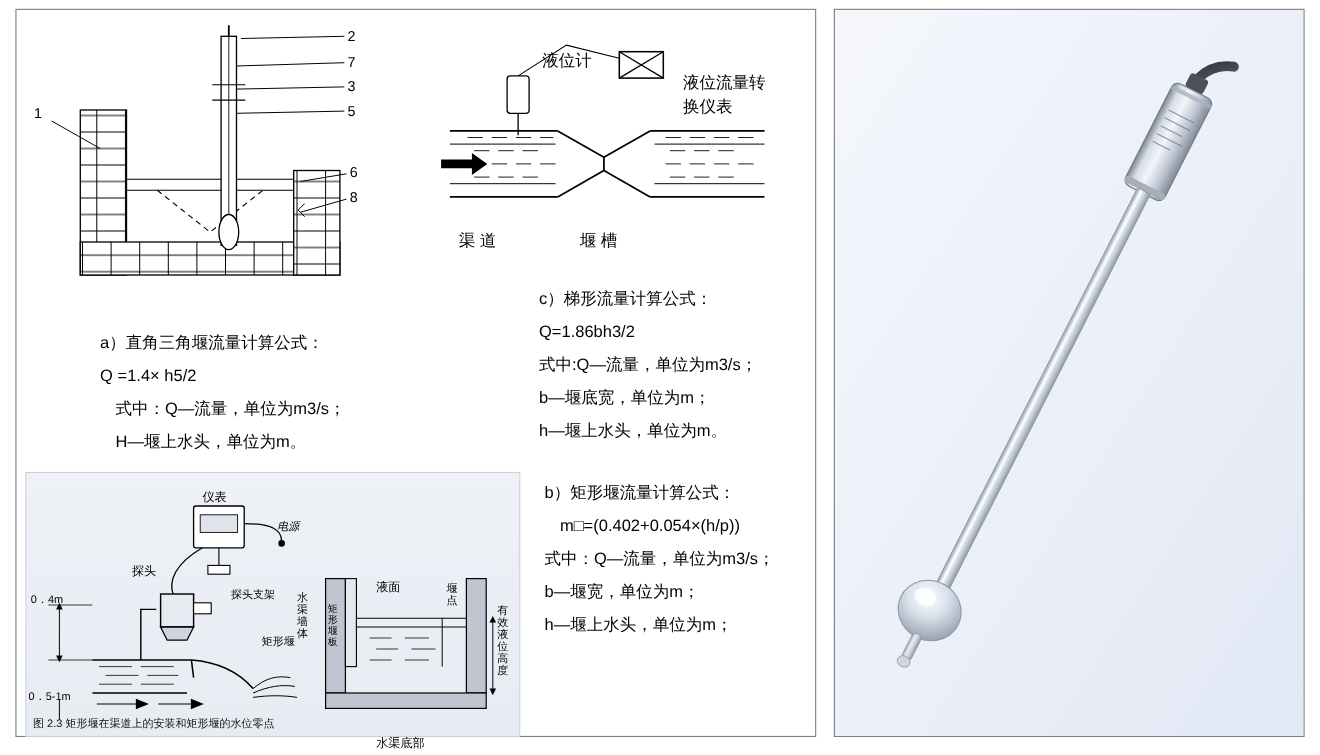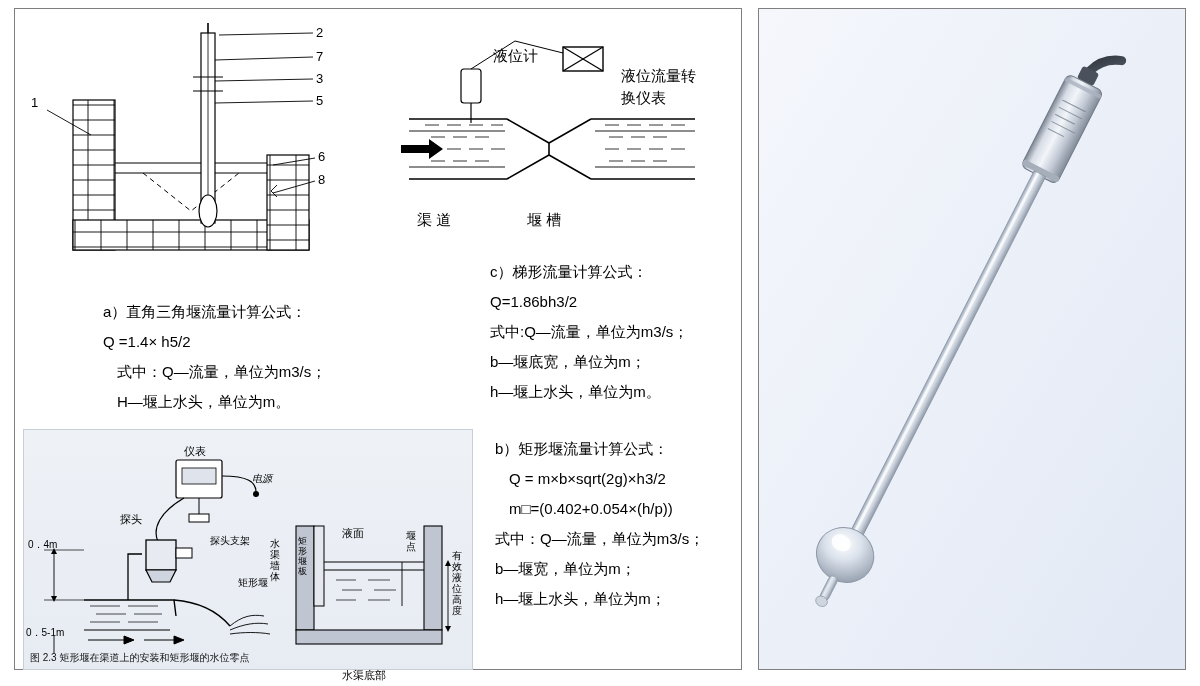--- a/index.html
+++ b/index.html
@@ -104,21 +104,21 @@
 
       <span class="num" style="left:8px;top:80px;">1</span>
       <span class="num" style="left:293px;top:10px;">2</span>
       <span class="num" style="left:293px;top:34px;">7</span>
       <span class="num" style="left:293px;top:56px;">3</span>
       <span class="num" style="left:293px;top:78px;">5</span>
       <span class="num" style="left:295px;top:134px;">6</span>
       <span class="num" style="left:295px;top:157px;">8</span>
     </div>
 
-    <div class="blk" style="left:88px;top:288px;">
+    <div class="blk" style="left:76px;top:288px;">
       <div class="txt">a）直角三角堰流量计算公式：</div>
       <div class="txt">Q =1.4× h5/2</div>
       <div class="txt" style="padding-left:14px;">式中：Q—流量，单位为m3/s；</div>
       <div class="txt" style="padding-left:14px;">H—堰上水头，单位为m。</div>
     </div>
 
     <div class="diagC">
       <svg width="320" height="215" viewBox="0 0 320 215">
 
         <rect x="66" y="50" width="20" height="34" rx="3" fill="#ffffff" stroke="#000" stroke-width="1.2"></rect>
@@ -191,21 +191,20 @@
     <div class="blk" style="left:475px;top:248px;">
       <div class="txt">c）梯形流量计算公式：</div>
       <div class="txt">Q=1.86bh3/2</div>
       <div class="txt">式中:Q—流量，单位为m3/s；</div>
       <div class="txt">b—堰底宽，单位为m；</div>
       <div class="txt">h—堰上水头，单位为m。</div>
     </div>
 
     <div class="blk" style="left:480px;top:425px;">
       <div class="txt">b）矩形堰流量计算公式：</div>
-      <div class="txt" style="padding-left:14px;">Q = m×b×sqrt(2g)×h3/2</div>
       <div class="txt" style="padding-left:14px;">m□=(0.402+0.054×(h/p))</div>
       <div class="txt">式中：Q—流量，单位为m3/s；</div>
       <div class="txt">b—堰宽，单位为m；</div>
       <div class="txt">h—堰上水头，单位为m；</div>
     </div>
 
     <div class="diagD">
       <svg width="448" height="230" viewBox="0 0 448 230">
 
         <rect x="152" y="30" width="46" height="38" rx="2" fill="#ffffff" stroke="#000" stroke-width="1.2"></rect>
@@ -281,21 +280,21 @@
       </svg>
 
       <span style="position:absolute;left:160px;top:14px;font-size:11px;">仪表</span>
       <span style="position:absolute;left:228px;top:42px;font-size:10px;font-style:italic;">电源</span>
       <span style="position:absolute;left:96px;top:82px;font-size:11px;">探头</span>
       <span style="position:absolute;left:186px;top:104px;font-size:10px;">探头支架</span>
       <span style="position:absolute;left:214px;top:146px;font-size:10px;">矩形堰</span>
       <span style="position:absolute;left:4px;top:108px;font-size:10px;">0．4m</span>
       <span style="position:absolute;left:2px;top:196px;font-size:10px;">0．5-1m</span>
       <span style="position:absolute;left:246px;top:108px;font-size:10px;line-height:11px;width:14px;">水渠墙体</span>
-      <span style="position:absolute;left:274px;top:106px;font-size:9px;line-height:10px;width:12px;">矩形堰板</span>
+      <span style="position:absolute;left:274px;top:118px;font-size:9px;line-height:10px;width:12px;">矩形堰板</span>
       <span style="position:absolute;left:318px;top:96px;font-size:11px;">液面</span>
       <span style="position:absolute;left:382px;top:100px;font-size:10px;line-height:11px;width:12px;">堰点</span>
       <span style="position:absolute;left:428px;top:120px;font-size:10px;line-height:11px;width:12px;white-space:pre-wrap;">有效
 液位高度</span>
       <span style="position:absolute;left:318px;top:208px;font-size:11px;margin-top:30px;">水渠底部</span>
       <span class="cap">图 2.3  矩形堰在渠道上的安装和矩形堰的水位零点</span>
     </div>
 
   </div>
 

